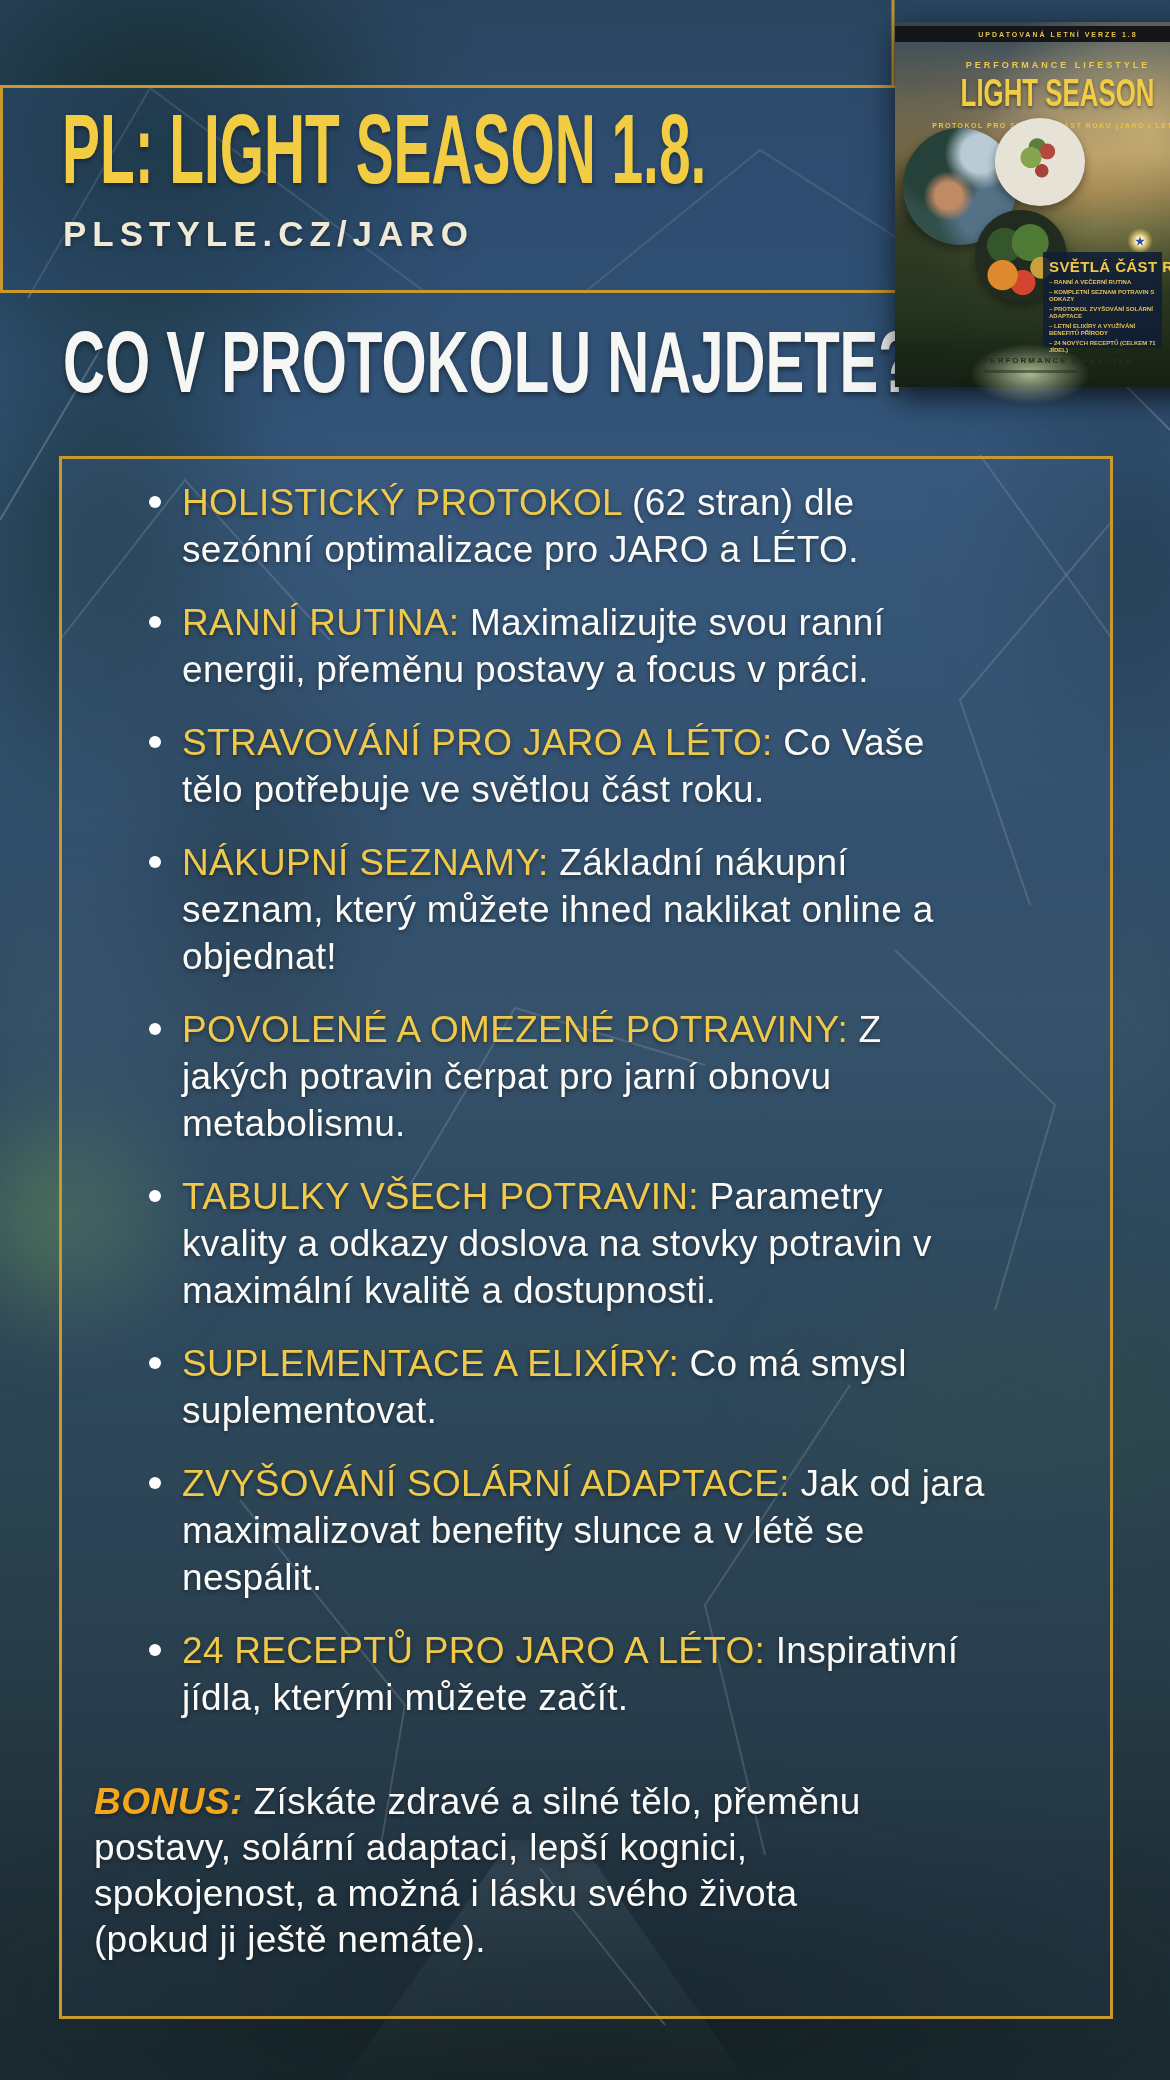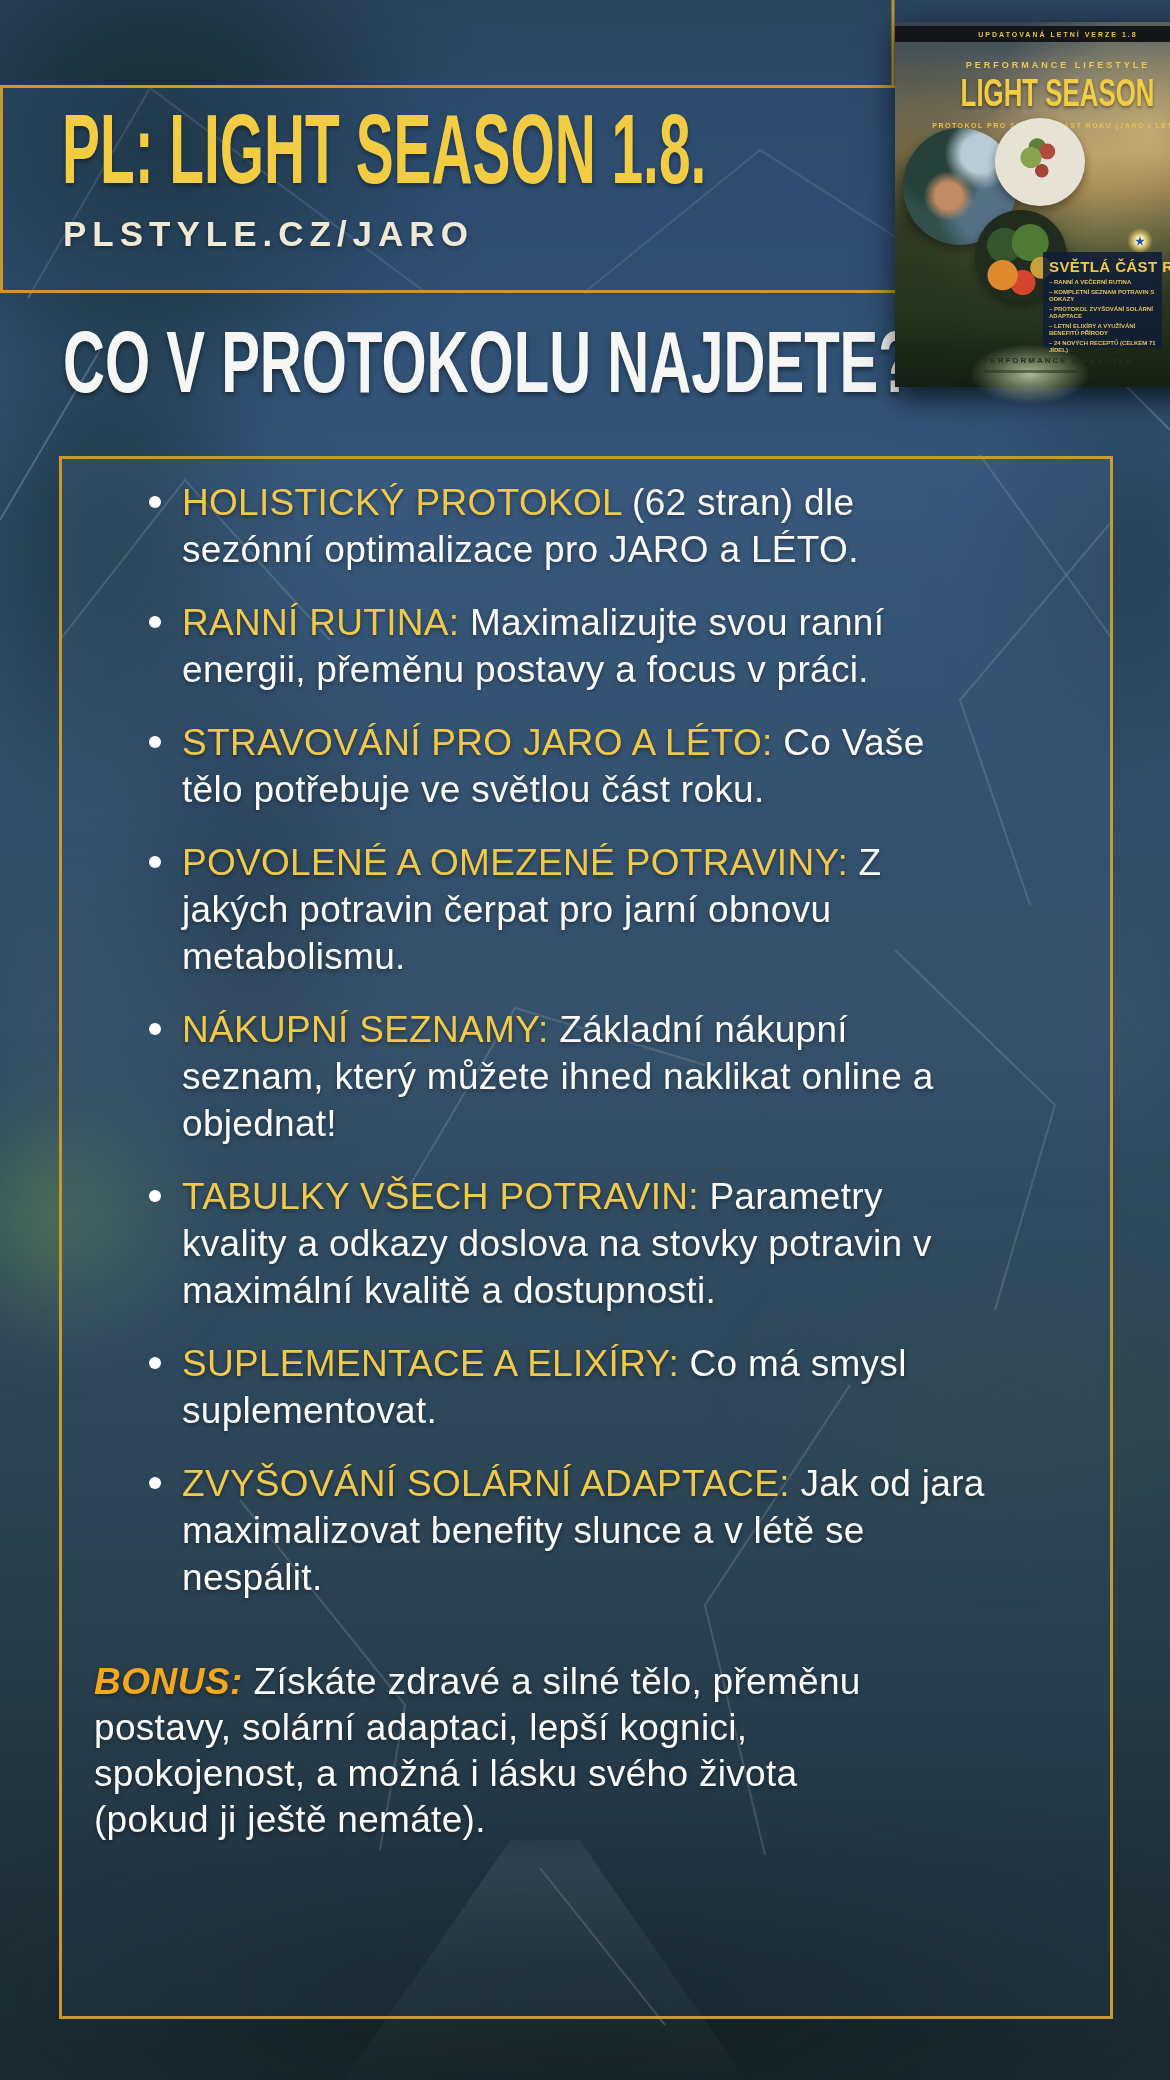--- a/index.html
+++ b/index.html
@@ -157,34 +157,36 @@
   </div>
 
   <div class="content-box">
     <ul class="bullets">
       <li><span class="lbl">HOLISTICKÝ PROTOKOL</span><span class="btxt"> (62 stran) dle
 sezónní optimalizace pro JARO a LÉTO.</span></li>
       <li><span class="lbl">RANNÍ RUTINA:</span><span class="btxt"> Maximalizujte svou ranní
 energii, přeměnu postavy a focus v práci.</span></li>
       <li><span class="lbl">STRAVOVÁNÍ PRO JARO A LÉTO:</span><span class="btxt"> Co Vaše
 tělo potřebuje ve světlou část roku.</span></li>
+      <li><span class="lbl">NÁKUPNÍ SEZNAMY:</span><span class="btxt"> Základní nákupní
+seznam, který můžete ihned naklikat online a
+objednat!</span></li>
       <li><span class="lbl">POVOLENÉ A OMEZENÉ POTRAVINY:</span><span class="btxt"> Z
 jakých potravin čerpat pro jarní obnovu
 metabolismu.</span></li>
-      <li><span class="lbl">NÁKUPNÍ SEZNAMY:</span><span class="btxt"> Základní nákupní
-seznam, který můžete ihned naklikat online a
-objednat!</span></li>
       <li><span class="lbl">TABULKY VŠECH POTRAVIN:</span><span class="btxt"> Parametry
 kvality a odkazy doslova na stovky potravin v
 maximální kvalitě a dostupnosti.</span></li>
       <li><span class="lbl">SUPLEMENTACE A ELIXÍRY:</span><span class="btxt"> Co má smysl
 suplementovat.</span></li>
       <li><span class="lbl">ZVYŠOVÁNÍ SOLÁRNÍ ADAPTACE:</span><span class="btxt"> Jak od jara
 maximalizovat benefity slunce a v létě se
 nespálit.</span></li>
+      <li><span class="lbl">24 RECEPTŮ PRO JARO A LÉTO:</span><span class="btxt"> Inspirativní
+jídla, kterými můžete začít.</span></li>
     </ul>
     <div class="bonus">
       <span class="bonus-label">BONUS:</span><span class="btxt"> Získáte zdravé a silné tělo, přeměnu
 postavy, solární adaptaci, lepší kognici,
 spokojenost, a možná i lásku svého života
 (pokud ji ještě nemáte).</span>
     </div>
   </div>
 
   <div class="cover">

